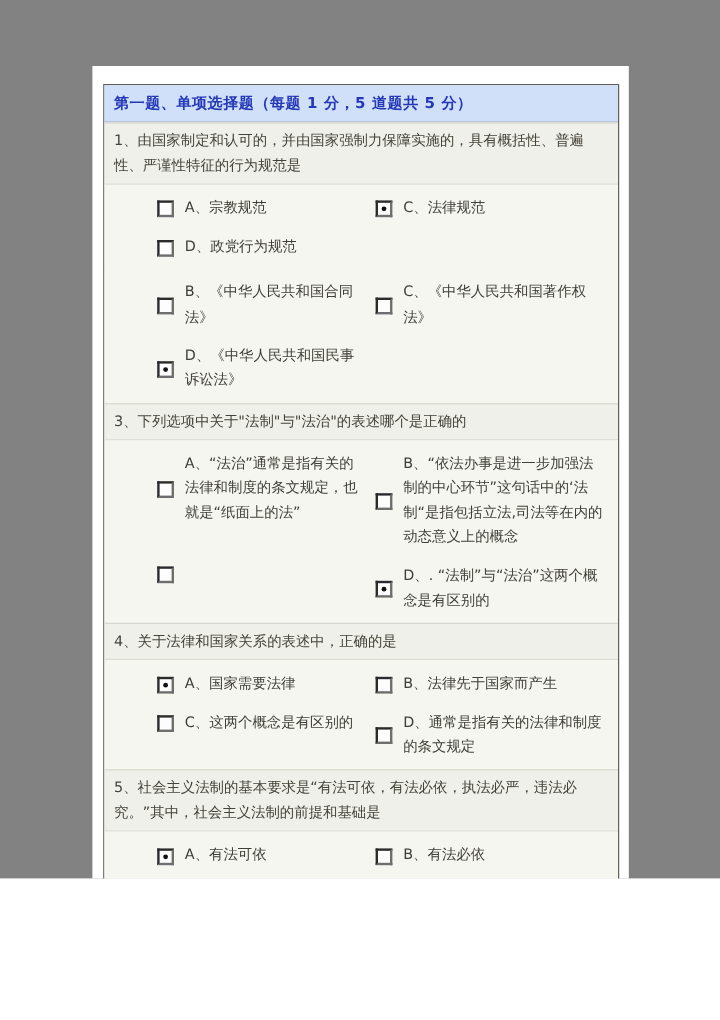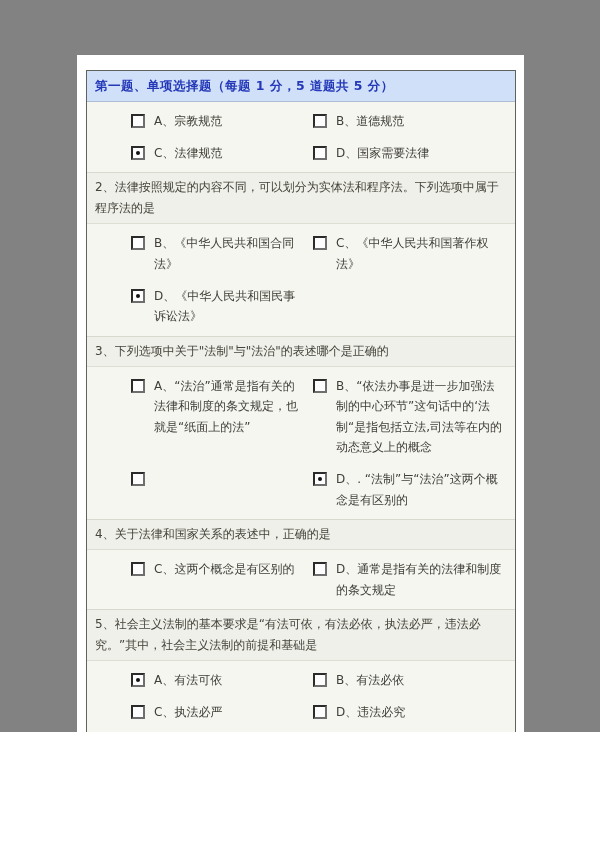--- a/index.html
+++ b/index.html
@@ -13,56 +13,52 @@
   }
   .q-title{
     background:#f0f0ea;color:#44443b;font-size:12px;line-height:1.75;
     padding:4px 8px;border-top:1px solid #d8d8ce;border-bottom:1px solid #ddddd3;
   }
   .q-options{
     display:grid;background:#f6f6f1;padding:9px 10px 9px 44px;
     column-gap:14px;row-gap:12px;align-items:start;
   }
   .cols2{grid-template-columns:168px 1fr;}
-  .opt-item{display:flex;gap:9px;align-items:flex-start;cursor:default;}
+  .opt-item{display:flex;gap:9px;align-items:center;cursor:default;}
   .opt-label{font-size:12px;color:#3f3f37;line-height:1.7;}
   .radio{
     flex:0 0 auto;width:10px;height:10px;margin-top:3px;background:#fdfdfd;
     border:2px solid;border-color:#2b2b2b #6e6e6e #6e6e6e #2b2b2b;position:relative;display:inline-block;
   }
   .radio.checked::after{
     content:"";position:absolute;left:3px;top:3px;width:4px;height:4px;background:#111;border-radius:50%;
   }
 </style>
 </head>
 <body>
 
 <div class="canvas">
   <div class="page">
     <div class="quiz">
         <div class="section-header">第一题、单项选择题（每题 1 分，5 道题共 5 分）</div>
+        <div class="q-title">1、由国家制定和认可的，并由国家强制力保障实施的，具有概括性、普遍性、严谨性特征的行为规范是</div>
         <div class="q-options cols2">
           <label class="opt-item">
             <span class="radio"></span>
             <span class="opt-label">A、宗教规范</span>
-          </label>
-          <label class="opt-item">
-            <span class="radio"></span>
-            <span class="opt-label">B、道德规范</span>
           </label>
           <label class="opt-item">
             <span class="radio checked"></span>
             <span class="opt-label">C、法律规范</span>
           </label>
           <label class="opt-item">
             <span class="radio"></span>
-            <span class="opt-label">D、国家需要法律</span>
+            <span class="opt-label">D、政党行为规范</span>
           </label>
         </div>
-        <div class="q-title">2、法律按照规定的内容不同，可以划分为实体法和程序法。下列选项中属于程序法的是</div>
         <div class="q-options cols2">
           <label class="opt-item">
             <span class="radio"></span>
             <span class="opt-label">B、《中华人民共和国合同法》</span>
           </label>
           <label class="opt-item">
             <span class="radio"></span>
             <span class="opt-label">C、《中华人民共和国著作权法》</span>
           </label>
           <label class="opt-item">
@@ -84,20 +80,28 @@
             <span class="radio"></span>
           </label>
           <label class="opt-item">
             <span class="radio checked"></span>
             <span class="opt-label">D、. “法制”与“法治”这两个概念是有区别的</span>
           </label>
         </div>
         <div class="q-title">4、关于法律和国家关系的表述中，正确的是</div>
         <div class="q-options cols2">
           <label class="opt-item">
+            <span class="radio checked"></span>
+            <span class="opt-label">A、国家需要法律</span>
+          </label>
+          <label class="opt-item">
+            <span class="radio"></span>
+            <span class="opt-label">B、法律先于国家而产生</span>
+          </label>
+          <label class="opt-item">
             <span class="radio"></span>
             <span class="opt-label">C、这两个概念是有区别的</span>
           </label>
           <label class="opt-item">
             <span class="radio"></span>
             <span class="opt-label">D、通常是指有关的法律和制度的条文规定</span>
           </label>
         </div>
         <div class="q-title">5、社会主义法制的基本要求是“有法可依，有法必依，执法必严，违法必究。”其中，社会主义法制的前提和基础是</div>
         <div class="q-options cols2">

